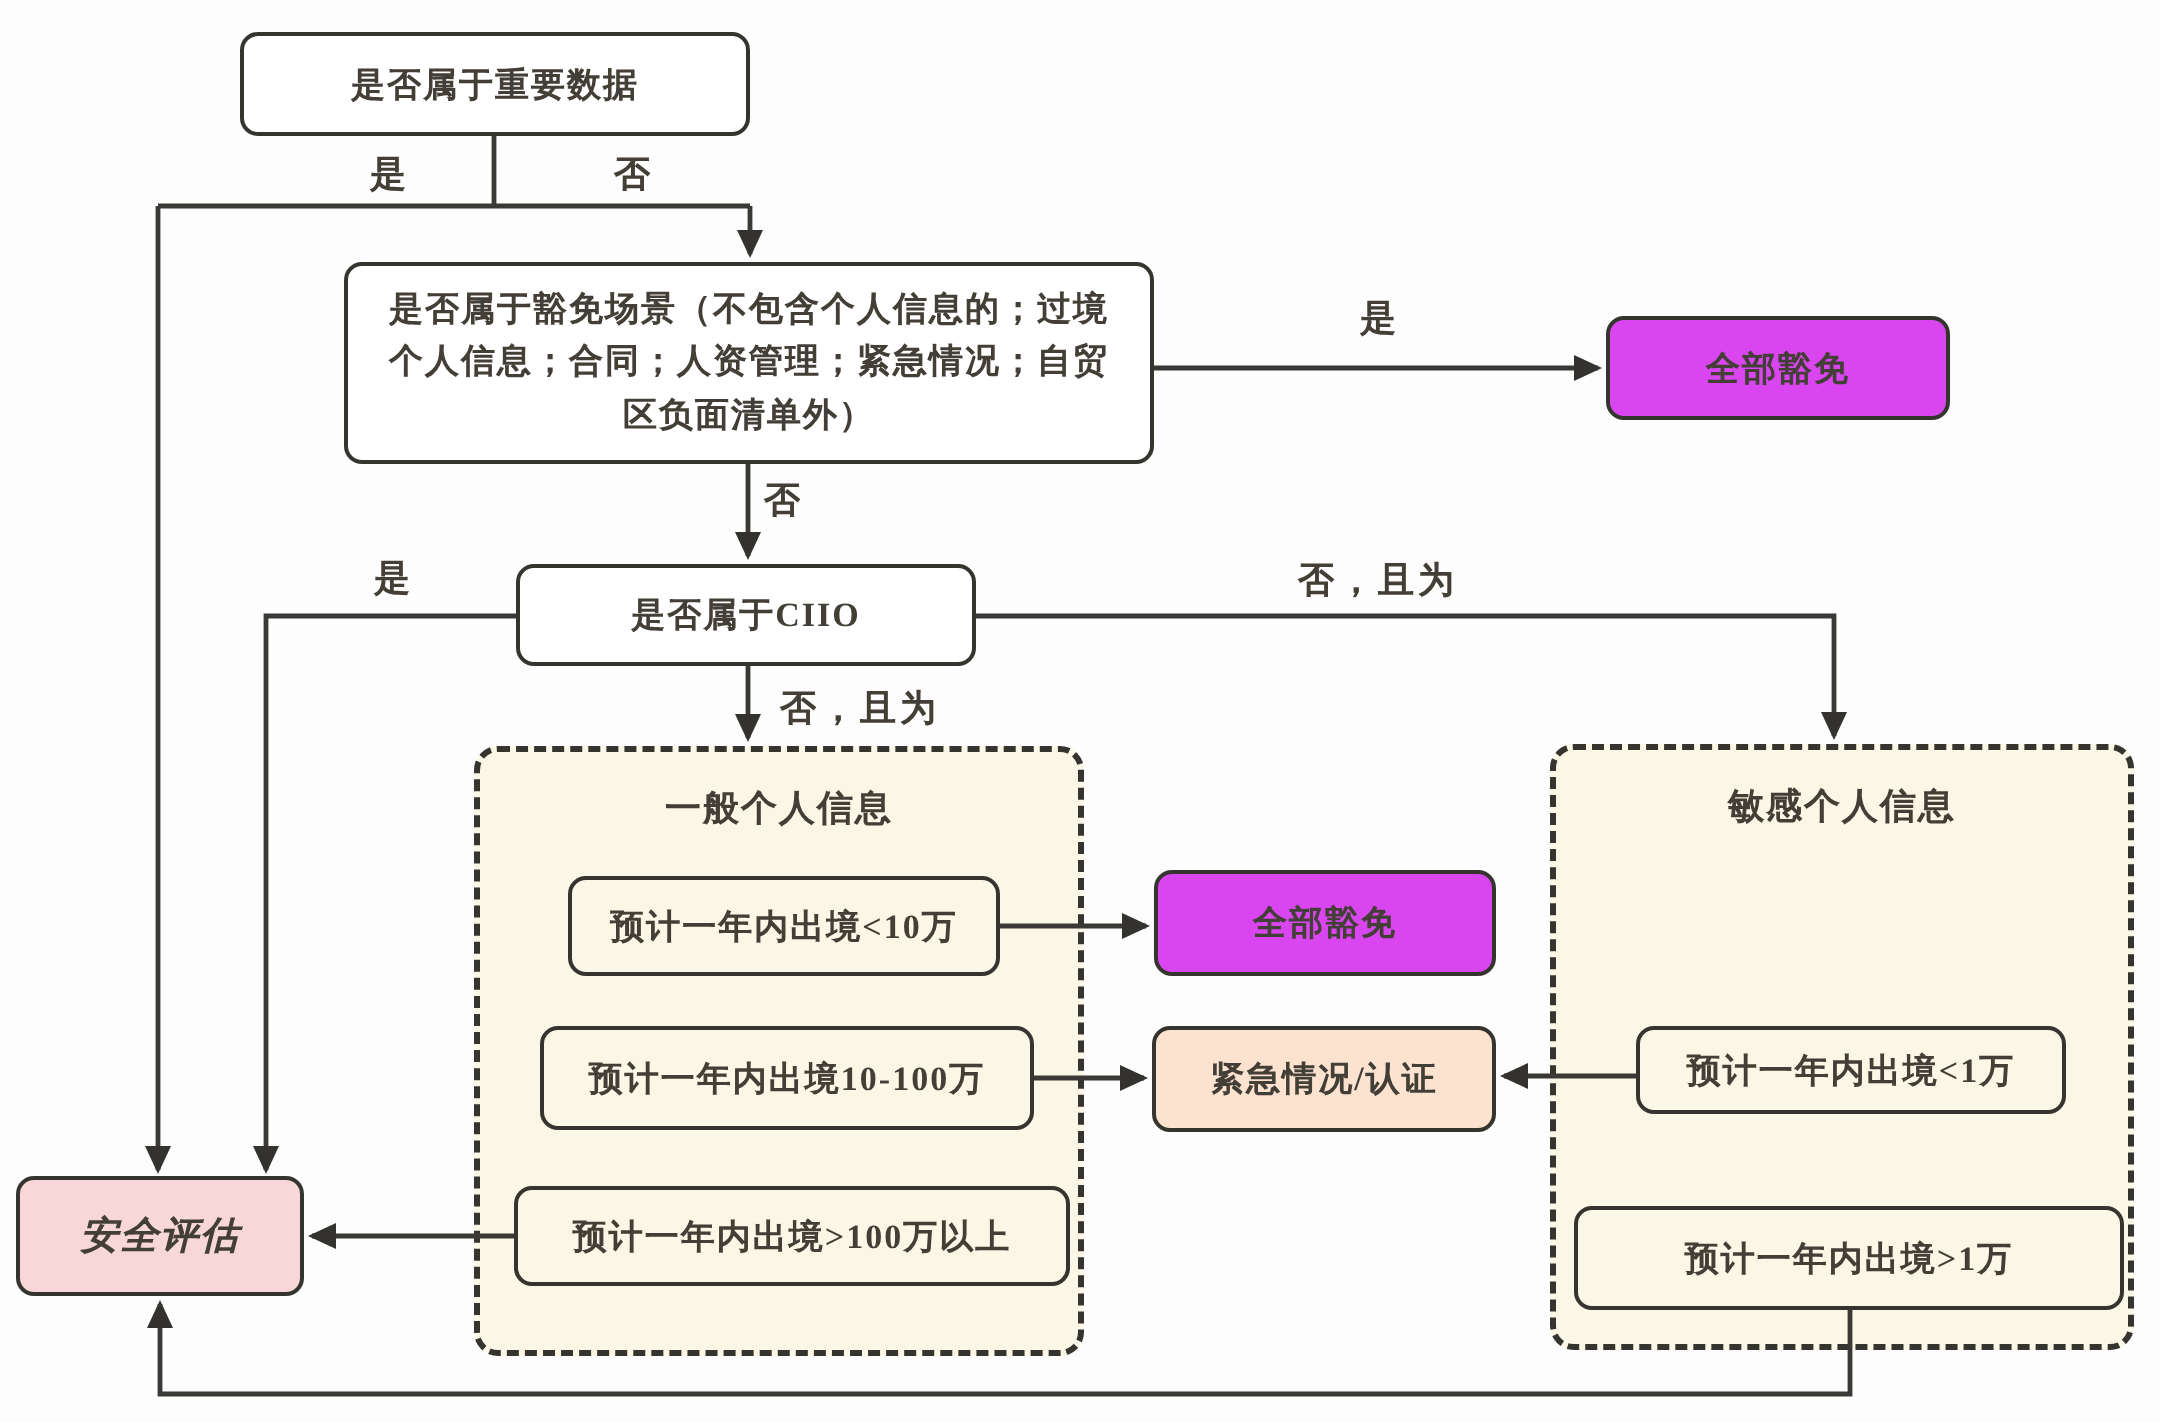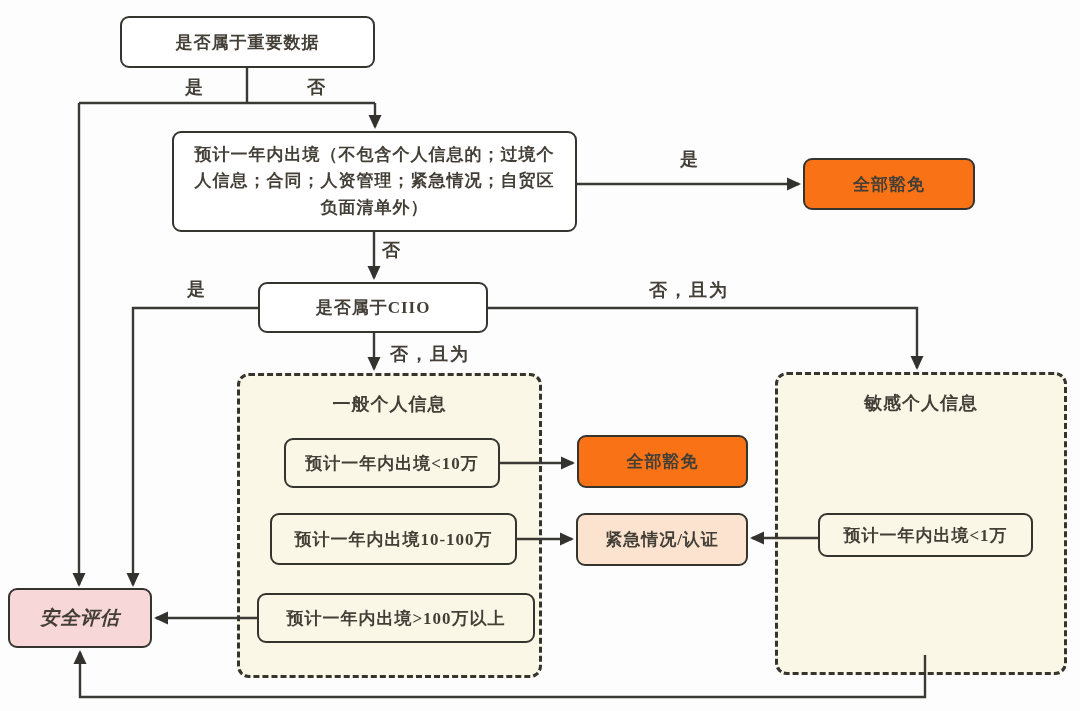--- a/index.html
+++ b/index.html
@@ -28,21 +28,21 @@
     position:absolute;z-index:3;
     background:#ffffff;
     border:2.5px solid #35342f;
     border-radius:9px;
     box-sizing:border-box;
     display:flex;align-items:center;justify-content:center;
     text-align:center;
     font-size:17px;letter-spacing:1px;
     padding:20px 10px;
   }
-  .node.green{background:#f97316;text-align:center;}
+  .node.green{background:#d946ef;text-align:center;}
   .node.pink{background:#f8d7d8;}
   .node.peach{background:#fbe3d0;}
   .node.cream{background:#fbf7e6;}
   .node.multiline{font-size:17px;line-height:1.55;padding:6px 16px;}
   .edge-label{
     position:absolute;z-index:4;
     transform:translate(-50%,-50%);
     font-size:18px;letter-spacing:2px;
     background:transparent;white-space:nowrap;
   }
@@ -95,21 +95,21 @@
 
       <path d="M925,655 V697 H80 V652" marker-end="url(#arrow)"></path>
     </g>
   </svg>
 
   <div class="node" style="left:120px;top:16px;width:255px;height:52px;">
     <span>是否属于重要数据</span>
   </div>
 
   <div class="node multiline" style="left:172px;top:131px;width:405px;height:101px;">
-    <span>预计一年内出境（不包含个人信息的；过境个人信息；合同；人资管理；紧急情况；自贸区负面清单外）</span>
+    <span>是否属于豁免场景（不包含个人信息的；过境个人信息；合同；人资管理；紧急情况；自贸区负面清单外）</span>
   </div>
 
   <div class="node green" style="left:803px;top:158px;width:172px;height:52px;">
     <span>全部豁免</span>
   </div>
 
   <div class="node" style="left:258px;top:282px;width:230px;height:51px;">
     <span>是否属于CIIO</span>
   </div>
 
@@ -130,20 +130,23 @@
   </div>
 
   <div class="node peach" style="left:576px;top:513px;width:172px;height:53px;">
     <span>紧急情况/认证</span>
   </div>
 
   <div class="node cream" style="left:818px;top:513px;width:215px;height:38px;">
     <span>预计一年内出境&lt;1万</span>
   </div>
 
+  <div class="node cream" style="left:787px;top:603px;width:275px;height:52px;">
+    <span>预计一年内出境&gt;1万</span>
+  </div>
 
   <div class="node pink" style="left:8px;top:588px;width:144px;height:60px;font-size:19px;font-style:italic;">
     <span>安全评估</span>
   </div>
 
   <span class="edge-label" style="left:195px;top:87px;">是</span>
   <span class="edge-label" style="left:317px;top:87px;">否</span>
   <span class="edge-label" style="left:690px;top:159px;">是</span>
   <span class="edge-label" style="left:392px;top:250px;">否</span>
   <span class="edge-label" style="left:197px;top:289px;">是</span>

